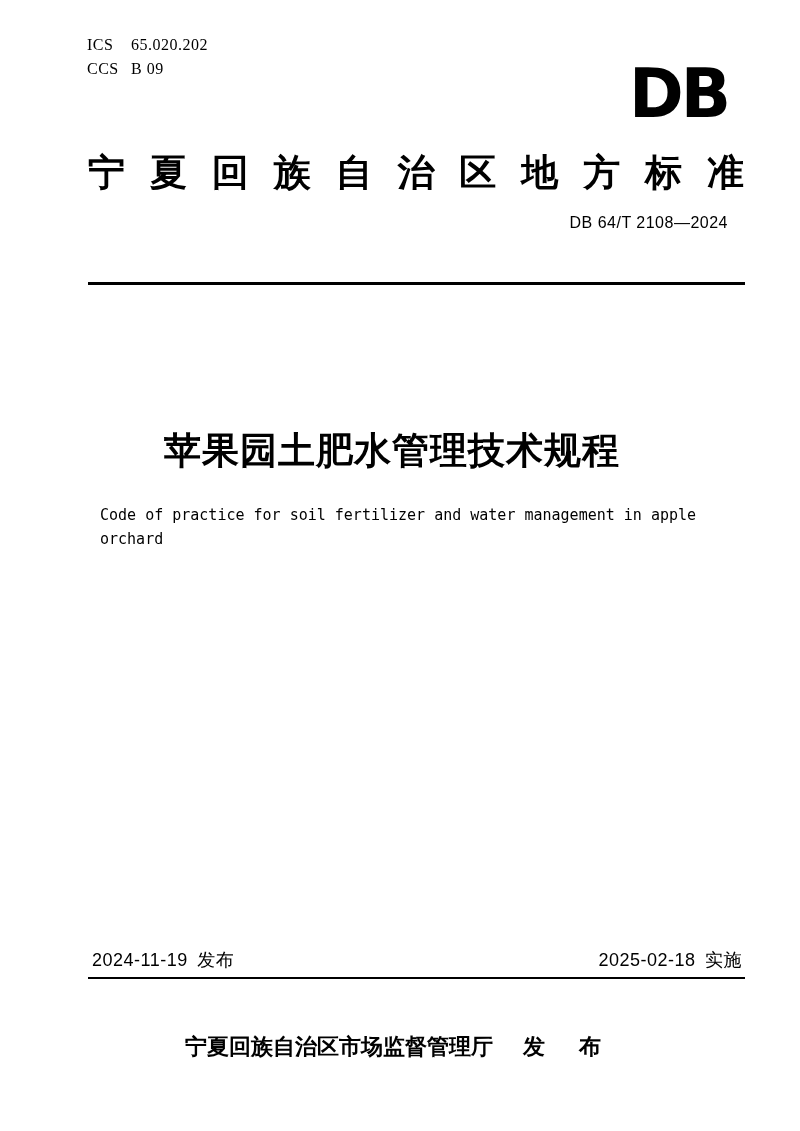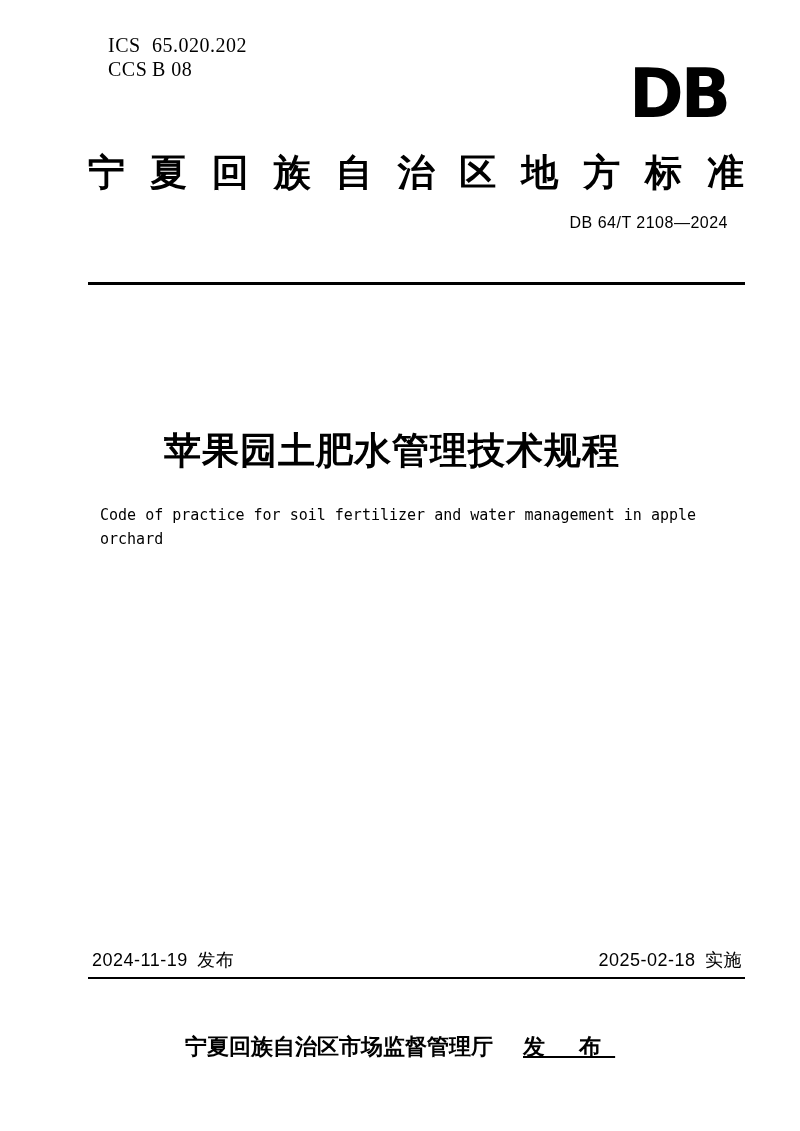--- a/index.html
+++ b/index.html
@@ -13,24 +13,24 @@
     height: 1131px;
     background: #ffffff;
     color: #000000;
     font-family: "Liberation Sans", sans-serif;
     overflow: hidden;
   }
 
   
   .ics-block {
     position: absolute;
-    left: 108px;
+    left: 87px;
     top: 33px;
     font-family: "Liberation Serif", serif;
-    font-size: 20px;
+    font-size: 16px;
     line-height: 24px;
     letter-spacing: 0.5px;
   }
   .ics-row { display: flex; }
   .ics-row .code-label {
     display: inline-block;
     width: 44px;
   }
 
   
@@ -133,36 +133,35 @@
     top: 1032px;
     width: 800px;
     text-align: center;
     font-size: 22px;
     font-weight: 600;
     white-space: nowrap;
   }
   .publish-label {
     margin-left: 24px;
     letter-spacing: 14px;
-    text-decoration: underline;
   }
 </style>
 </head>
 <body>
 
 <div class="page">
 
   <div class="ics-block">
     <div class="ics-row">
       <span class="code-label">ICS</span>
       <span class="code-value">65.020.202</span>
     </div>
     <div class="ics-row">
       <span class="code-label">CCS</span>
-      <span class="code-value">B 08</span>
+      <span class="code-value">B 09</span>
     </div>
   </div>
 
   <div class="db-logo">
     <span class="db-letters">DB</span>
   </div>
 
   <div class="standard-type">
       <span>宁</span>
       <span>夏</span>

